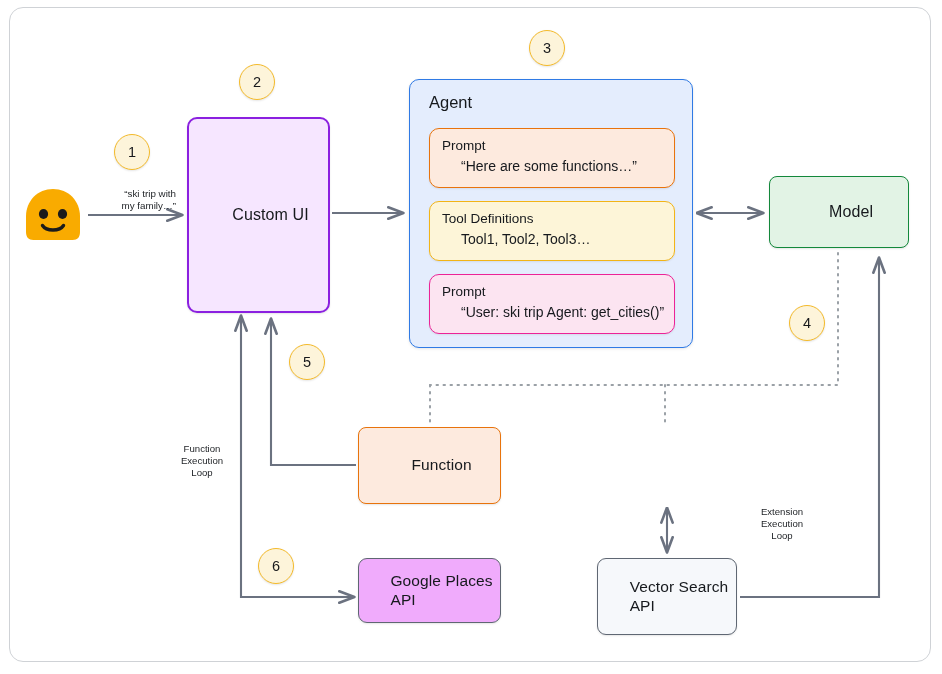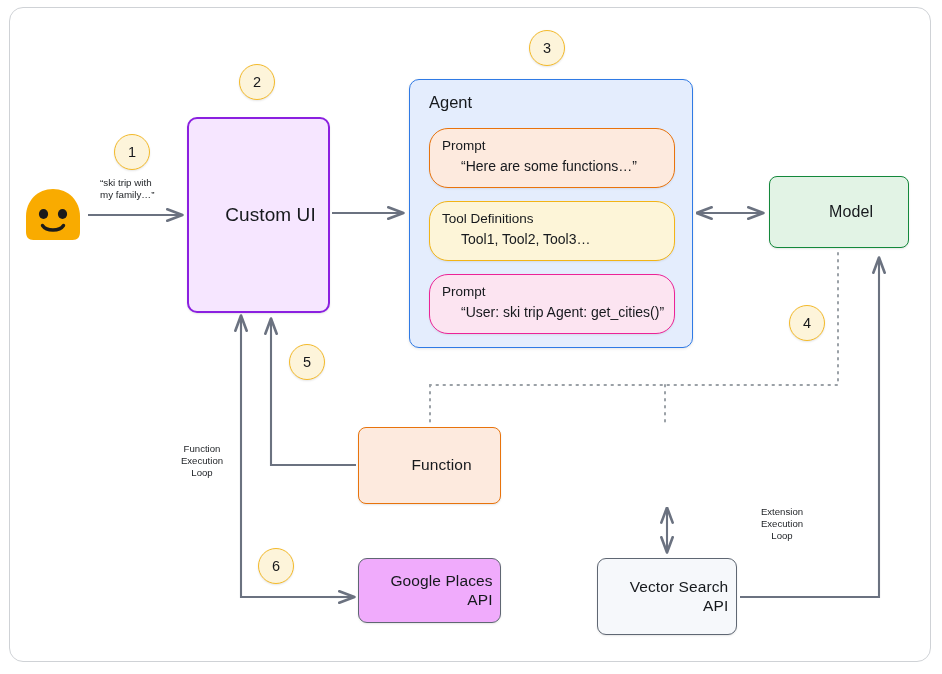--- a/index.html
+++ b/index.html
@@ -17,46 +17,46 @@
   .frame{
     position:absolute;left:9px;top:7px;width:922px;height:655px;
     border:1px solid #cfd2d6;border-radius:14px;background:#fff;
     box-sizing:border-box;
   }
 
   
   .node{
     position:absolute;box-sizing:border-box;
     display:flex;align-items:center;justify-content:center;
-    text-align:right;border-radius:8px;
+    text-align:left;border-radius:8px;
     box-shadow:0 1px 2px rgba(0,0,0,.10);
     padding-left:24px;
   }
   .node .lbl{font-size:15.5px;color:#16191d;line-height:1.2;letter-spacing:.1px;}
 
   
   #custom-ui{
     left:187px;top:117px;width:143px;height:196px;
     background:#f6e6ff;border:2px solid #8b20e0;border-radius:10px;
   }
-  #custom-ui .lbl{font-size:19px;}
+  #custom-ui .lbl{font-size:16px;}
 
   
   #agent{
     left:409px;top:79px;width:284px;height:269px;
     background:#e4edfd;border:1.6px solid #2f7ae5;border-radius:10px;
     display:block;box-shadow:0 1px 3px rgba(0,0,0,.10);
   }
   #agent-title{
     position:absolute;left:19px;top:13px;
     font-size:16.5px;color:#16191d;
   }
   .inner{
     position:absolute;left:19px;width:246px;height:60px;
-    border-radius:19px;box-sizing:border-box;
+    border-radius:10px;box-sizing:border-box;
     box-shadow:0 1px 2px rgba(0,0,0,.08);
   }
   .inner .t1{position:absolute;left:12px;top:9px;font-size:13.5px;color:#16191d;font-weight:500;}
   .inner .t2{position:absolute;left:31px;top:29px;font-size:14px;color:#16191d;}
   #inner-prompt1{top:48px;background:#fdeade;border:1.6px solid #e8730c;}
   #inner-tools  {top:121px;background:#fdf5d8;border:1.6px solid #f2b417;}
   #inner-prompt2{top:194px;background:#fce4f1;border:1.6px solid #ec2397;}
 
   
   #model{
@@ -100,21 +100,21 @@
   #badge-3{left:529px;top:30px;}
   #badge-4{left:789px;top:305px;}
   #badge-5{left:289px;top:344px;}
   #badge-6{left:258px;top:548px;}
 
   
   .freetext{
     position:absolute;font-size:9.6px;color:#1d2024;
     line-height:1.26;text-align:center;white-space:pre-line;
   }
-  #user-query{left:100px;top:177px;width:76px;text-align:left;font-size:9.8px;}
+  #user-query{left:100px;top:188px;width:76px;text-align:right;font-size:9.8px;}
   #fn-loop{left:170px;top:443px;width:64px;}
   #ext-loop{left:750px;top:506px;width:64px;}
 
   
   #avatar{position:absolute;left:22px;top:186px;width:62px;height:60px;}
 
   
   #wires{position:absolute;left:0;top:0;width:942px;height:674px;pointer-events:none;}
 </style>
 </head>

